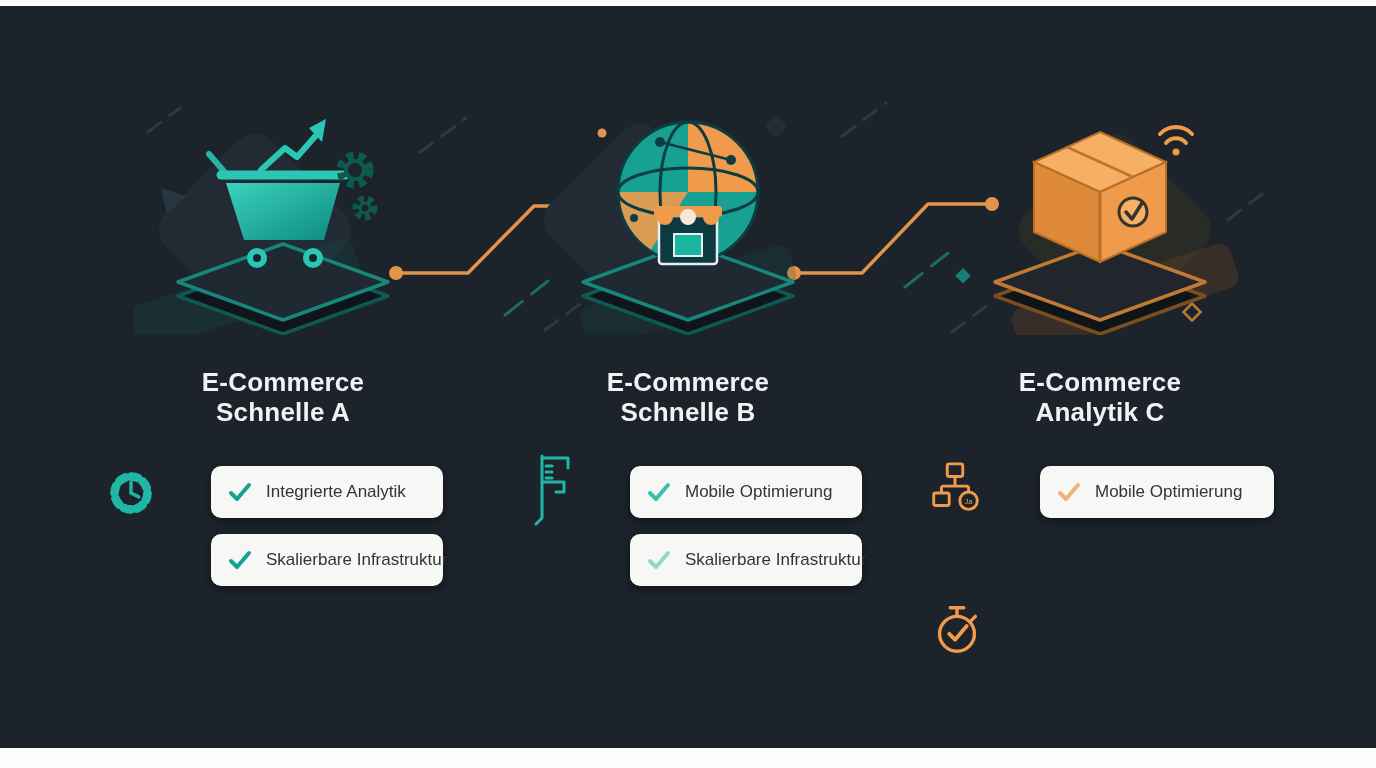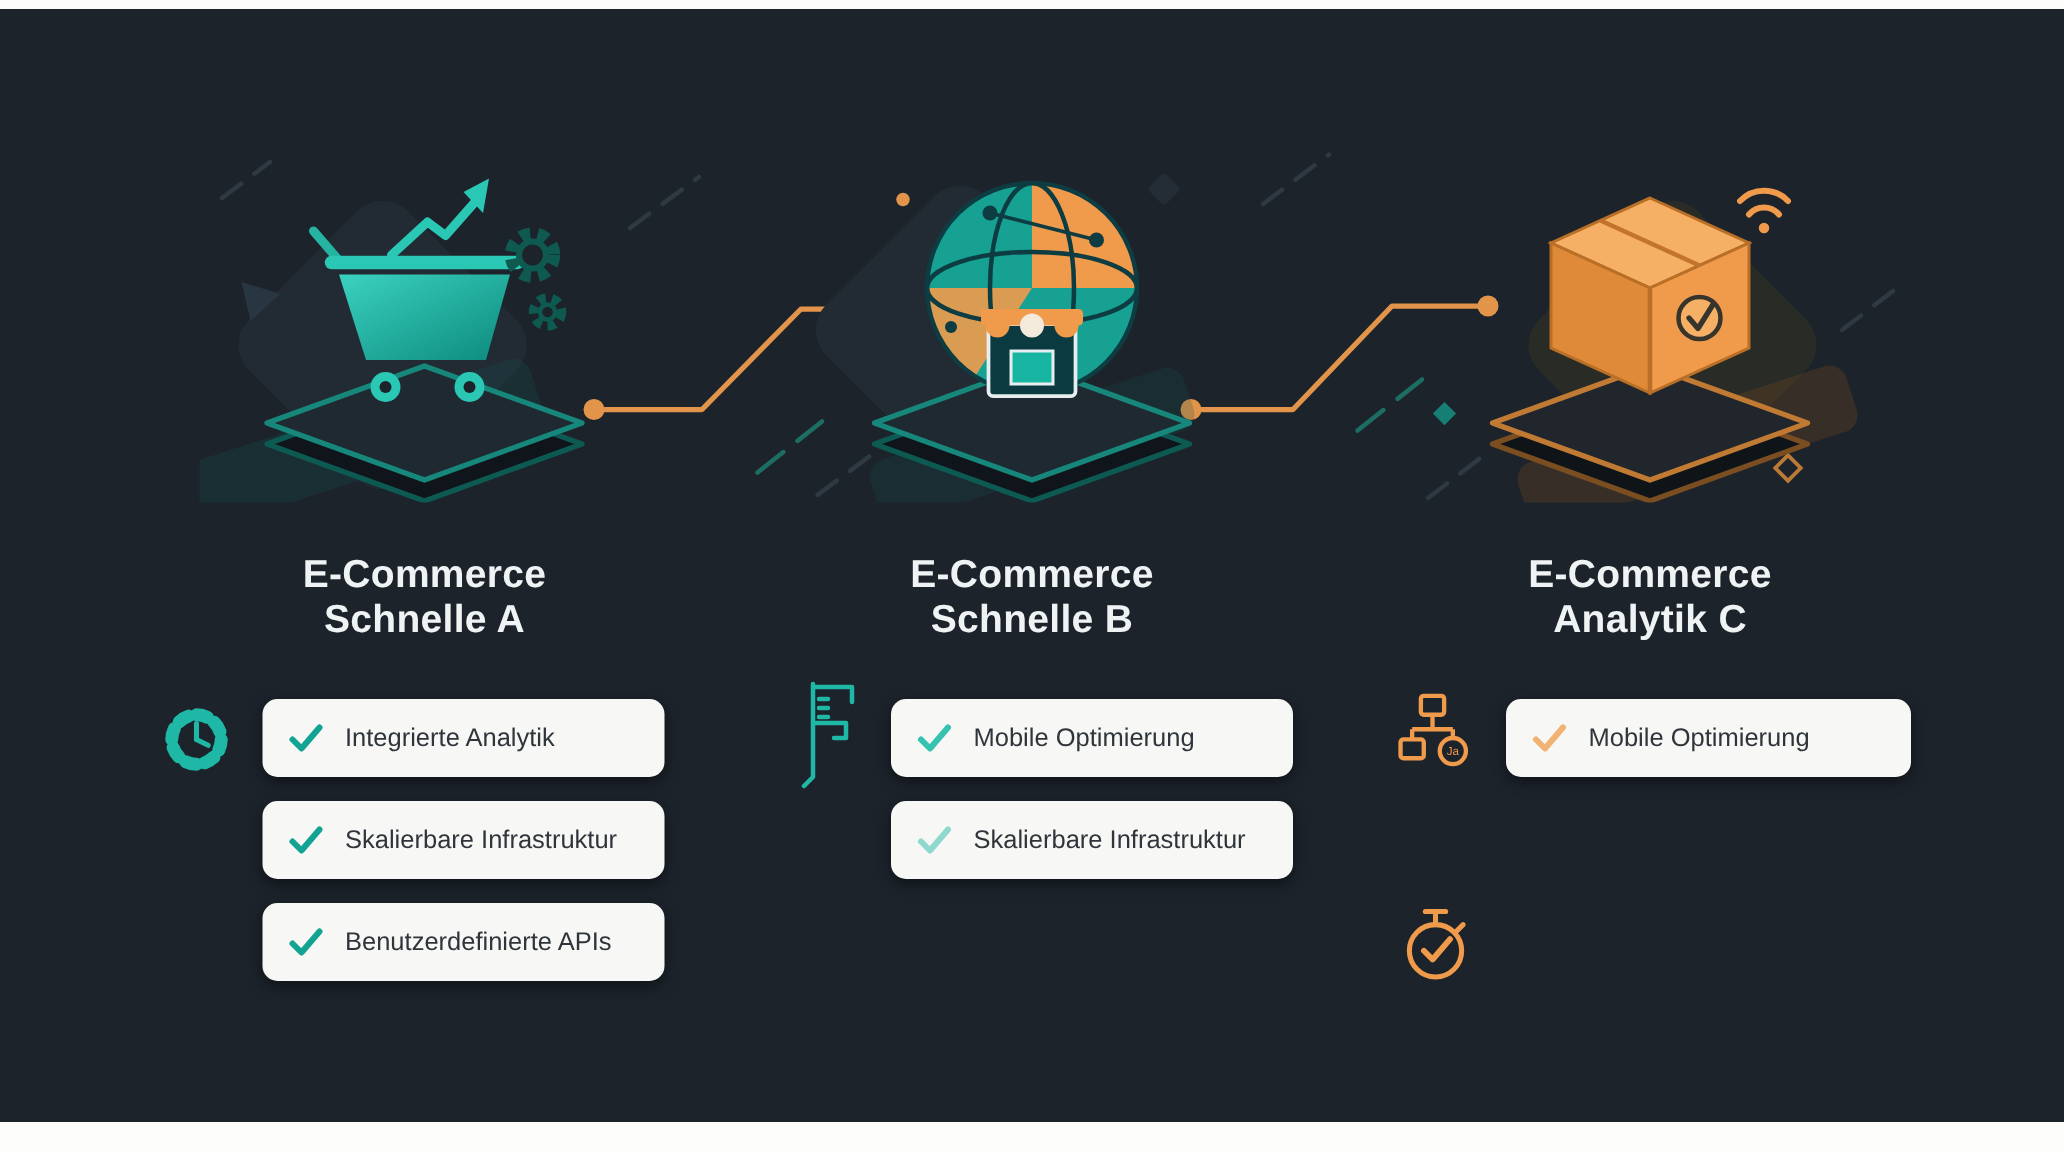--- a/index.html
+++ b/index.html
@@ -16,21 +16,21 @@
   .title { position:absolute; width:300px; top:339px; text-align:center; color:#f0f3f4;
            font-size:26px; font-weight:bold; line-height:30px; letter-spacing:.2px; z-index:3;margin-top:28px; }
   .title.a { left:133px; } .title.b { left:538px; } .title.c { left:950px; }
   .side-icon { position:absolute; z-index:3; }
   .cards { position:absolute; display:flex; flex-direction:column; gap:16px; z-index:3; }
   .cards.a { left:175px; top:466px; width:268px; }
   .cards.b { left:594px; top:466px; width:268px; }
   .cards.c { left:1004px; top:466px; width:270px; }
   .card { height:52px; background:#f7f8f5; border-radius:10px; display:flex; align-items:center;
           gap:13px; padding:0 4px 0 16px; box-shadow:0 3px 9px rgba(0,0,0,.45);
-          color:#2f353b; font-size:17px; }
+          color:#2f353b; font-size:17px;margin-left:36px; }
   .card svg { flex:0 0 auto; }
   .card-label { white-space:nowrap; }
 </style>
 </head>
 <body>
 
 <div class="canvas">
 
   <svg class="decor" viewBox="0 0 1376 768">
     <g stroke="#2e3943" stroke-width="3" stroke-linecap="round" stroke-dasharray="16 11" fill="none">
@@ -194,26 +194,20 @@
           <polyline points="4,14 10,20 22,6" fill="none" stroke="#12a393" stroke-width="4" stroke-linecap="round" stroke-linejoin="round"></polyline>
         </svg>
       <span class="card-label">Integrierte Analytik</span>
     </div>
     <div class="card">
       <svg width="26" height="26" viewBox="0 0 26 26">
           <polyline points="4,14 10,20 22,6" fill="none" stroke="#12a393" stroke-width="4" stroke-linecap="round" stroke-linejoin="round"></polyline>
         </svg>
       <span class="card-label">Skalierbare Infrastruktur</span>
     </div>
-    <div class="card">
-      <svg width="26" height="26" viewBox="0 0 26 26">
-          <polyline points="4,14 10,20 22,6" fill="none" stroke="#12a393" stroke-width="4" stroke-linecap="round" stroke-linejoin="round"></polyline>
-        </svg>
-      <span class="card-label">Benutzerdefinierte APIs</span>
-    </div>
   </div>
 
   <div class="cards b">
     <div class="card">
       <svg width="26" height="26" viewBox="0 0 26 26">
           <polyline points="4,14 10,20 22,6" fill="none" stroke="#35c2b1" stroke-width="4" stroke-linecap="round" stroke-linejoin="round"></polyline>
         </svg>
       <span class="card-label">Mobile Optimierung</span>
     </div>
     <div class="card">

